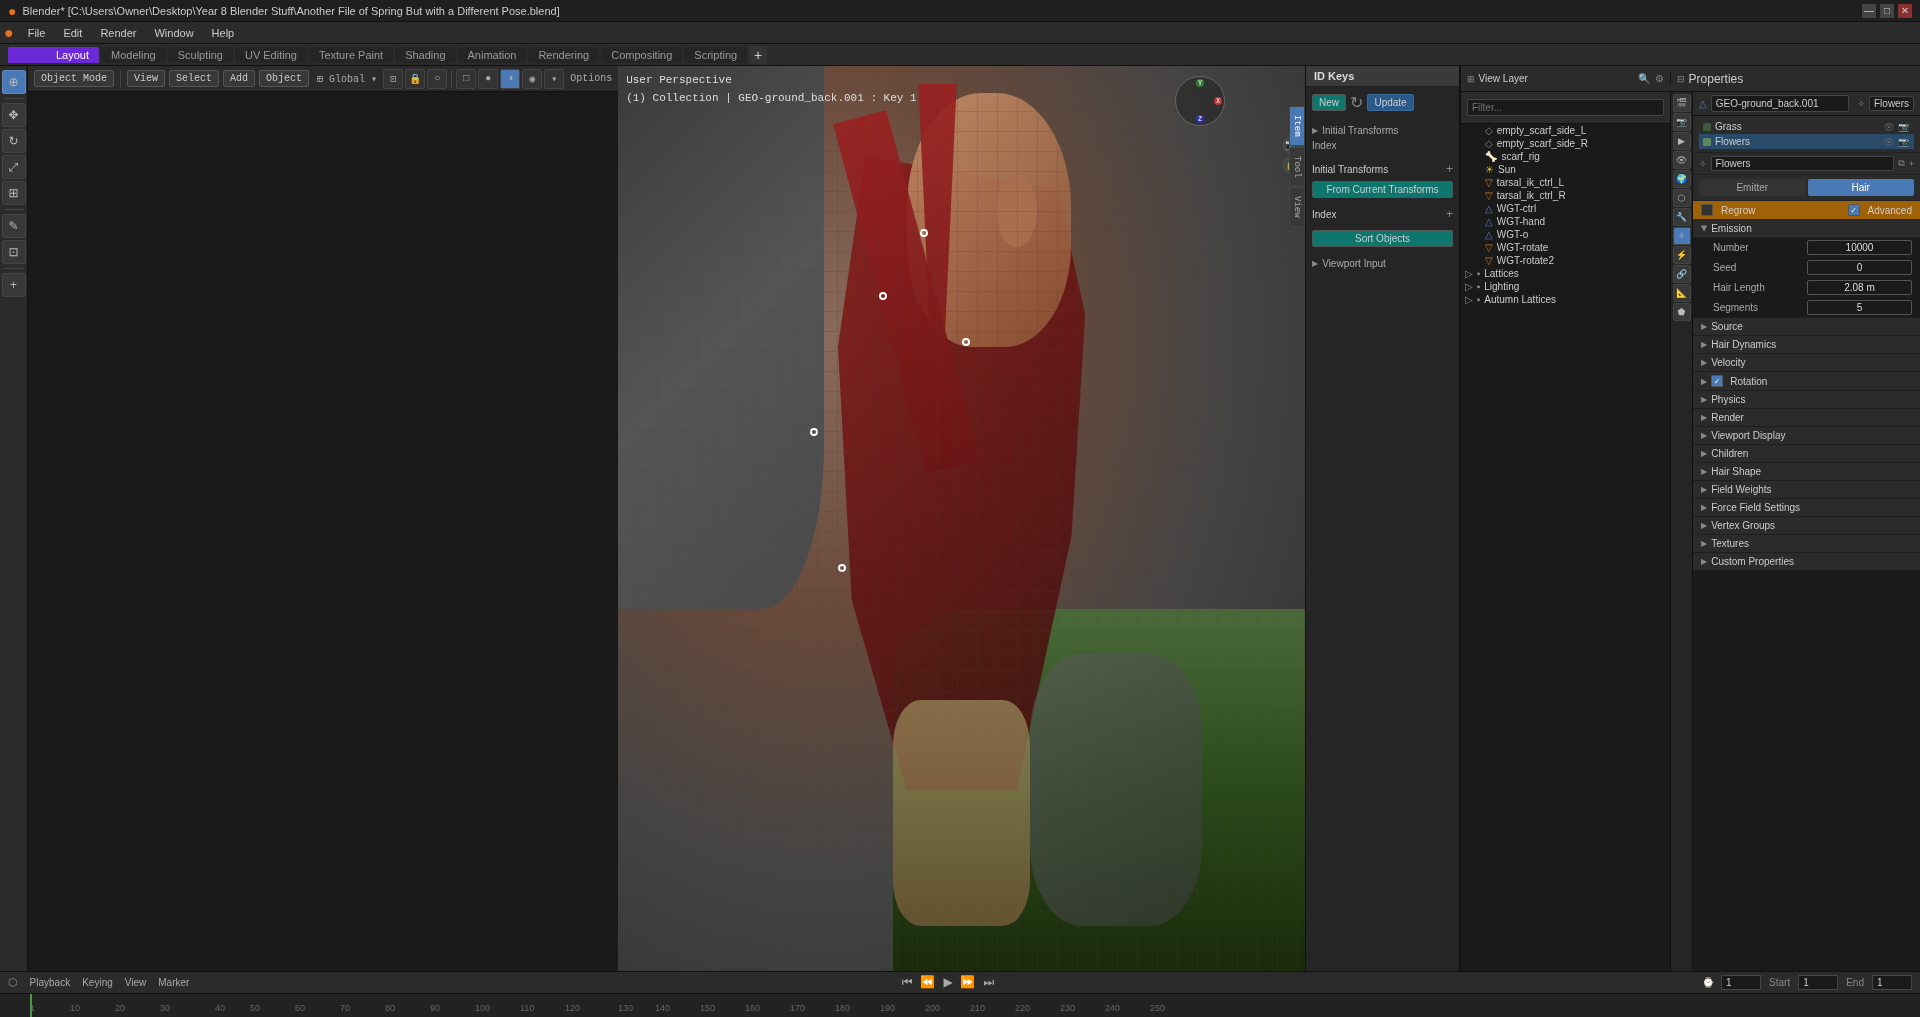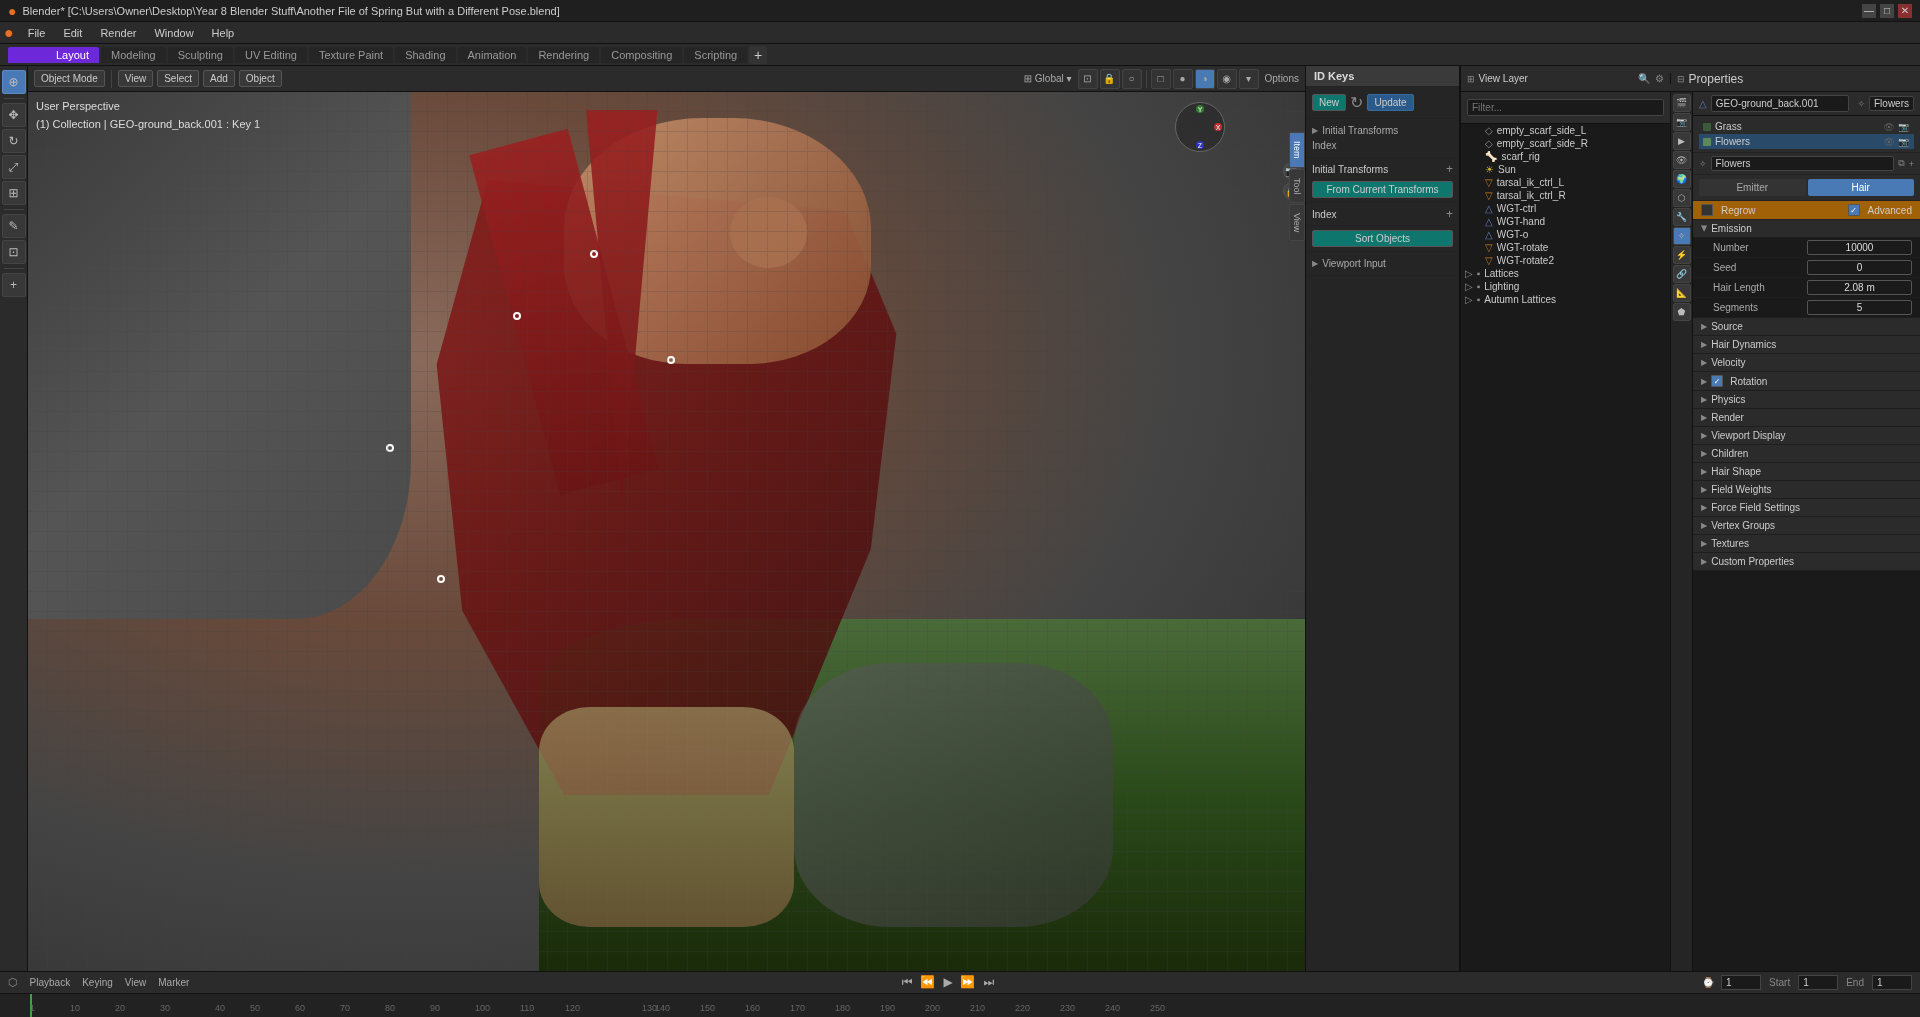--- a/index.html
+++ b/index.html
@@ -110,23 +110,24 @@
       display: flex; align-items: center; justify-content: center;
       color: #bbb; font-size: 12px;
     }
     .toolbar-btn.active { background: #4a7ab5; border-color: #5a8ac5; }
     .toolbar-separator { width: 20px; height: 1px; background: #444; margin: 2px 0; }
 
     
     .viewport-area {
       flex: 1;
       display: flex;
-      flex-direction: column;
+      flex-direction: row;
       position: relative;
       overflow: hidden;
+      font-family: Liberation Mono, monospace;
     }
 
     
     .viewport-header {
       height: 26px;
       background: #2b2b2b;
       display: flex;
       align-items: center;
       gap: 4px;
       padding: 0 6px;
@@ -1087,21 +1088,21 @@
     <span class="ruler-tick" style="left:160px;">30</span>
     <span class="ruler-tick" style="left:205px;margin-left:10px;">40</span>
     <span class="ruler-tick" style="left:250px;">50</span>
     <span class="ruler-tick" style="left:295px;">60</span>
     <span class="ruler-tick" style="left:340px;">70</span>
     <span class="ruler-tick" style="left:385px;">80</span>
     <span class="ruler-tick" style="left:430px;">90</span>
     <span class="ruler-tick" style="left:475px;">100</span>
     <span class="ruler-tick" style="left:520px;">110</span>
     <span class="ruler-tick" style="left:565px;">120</span>
-    <span class="ruler-tick" style="left:642px;margin-top:24px;">130</span>
+    <span class="ruler-tick" style="left:618px;margin-top:24px;">130</span>
     <span class="ruler-tick" style="left:655px;">140</span>
     <span class="ruler-tick" style="left:700px;">150</span>
     <span class="ruler-tick" style="left:745px;">160</span>
     <span class="ruler-tick" style="left:790px;">170</span>
     <span class="ruler-tick" style="left:835px;">180</span>
     <span class="ruler-tick" style="left:880px;">190</span>
     <span class="ruler-tick" style="left:925px;">200</span>
     <span class="ruler-tick" style="left:970px;">210</span>
     <span class="ruler-tick" style="left:1015px;">220</span>
     <span class="ruler-tick" style="left:1060px;">230</span>

